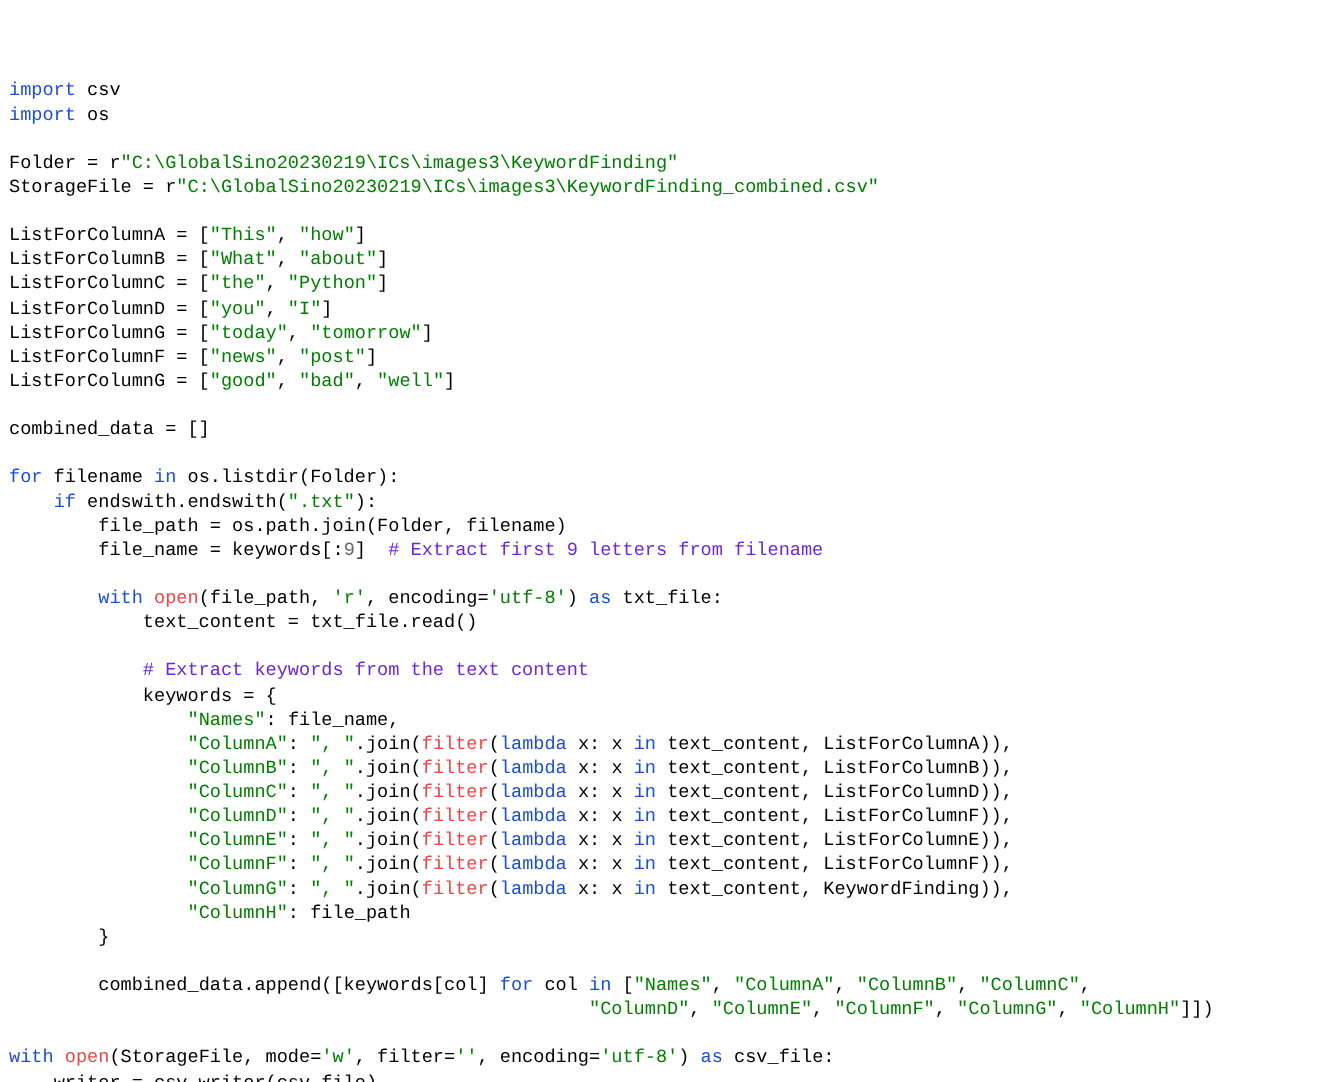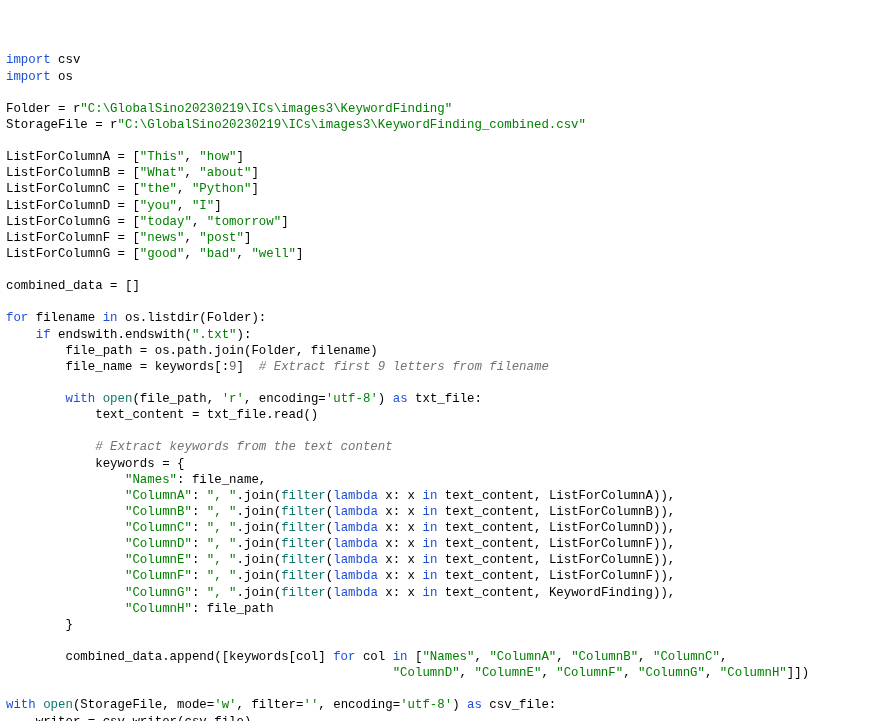--- a/index.html
+++ b/index.html
@@ -8,24 +8,24 @@
     font-family: "Courier New", Courier, monospace;
     font-size: 12.4px;
     line-height: 1.3;
     color: #000;
     background: #fff;
     white-space: pre;
     width: 896px;
     box-sizing: border-box;
   }
   .kw1 { color: #1d4ed8; } 
-  .kw2 { color: #0f766e; } 
+  .kw2 { color: #ef4444; } 
   .str { color: #008000; } 
   .num { color: #666666; } 
-  .com { color: #737373; font-style: italic; }    
+  .com { color: #6d28d9; }    
 </style>
 </head>
 <body>
 
 
 <span><span class="kw1">import</span><span> csv</span></span>
 <span><span class="kw1">import</span><span> os</span></span>
 
 <span><span>Folder = r</span><span class="str">"C:\GlobalSino20230219\ICs\images3\KeywordFinding"</span></span>
 <span><span>StorageFile = r</span><span class="str">"C:\GlobalSino20230219\ICs\images3\KeywordFinding_combined.csv"</span></span>

